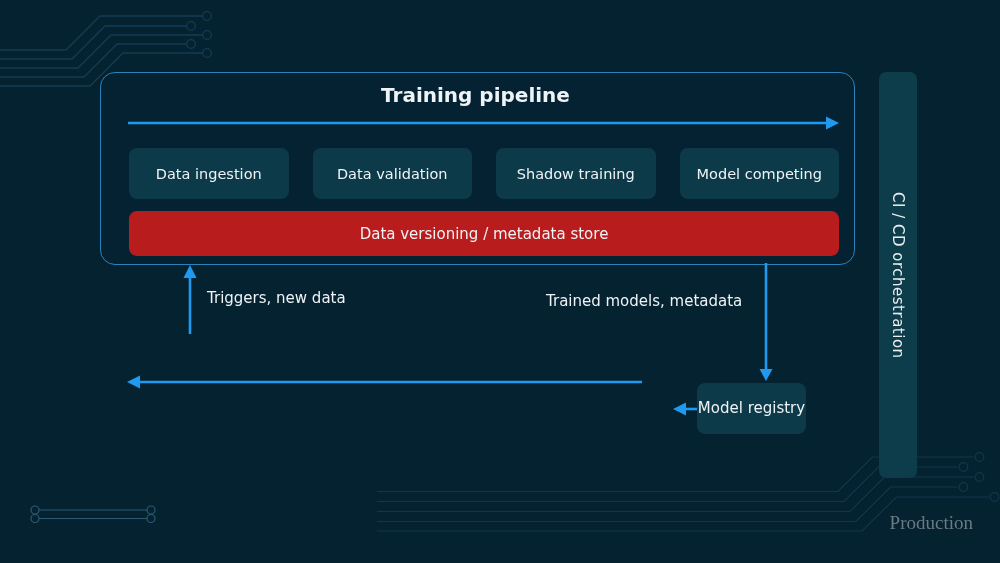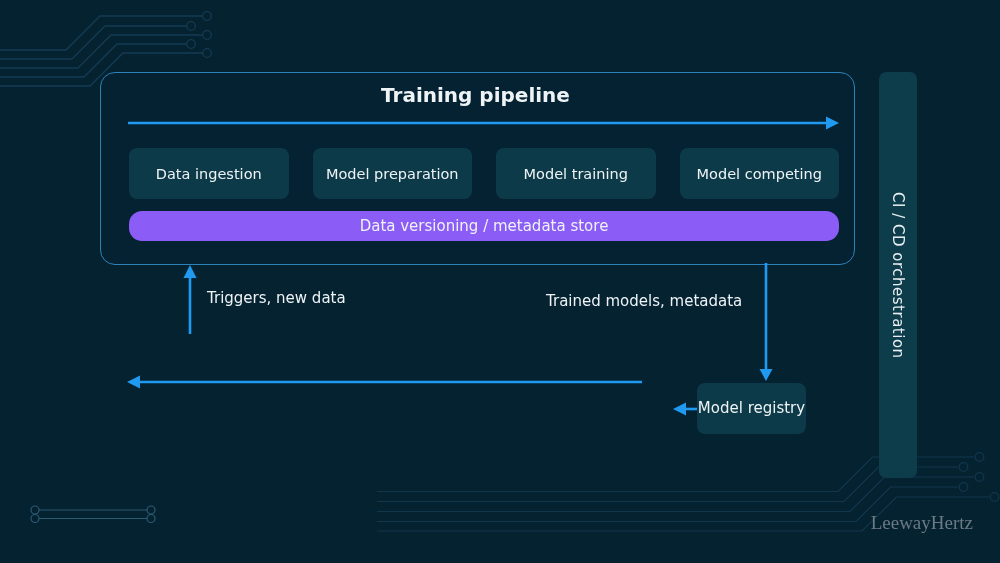--- a/index.html
+++ b/index.html
@@ -25,22 +25,22 @@
   .stage-row{
     position:absolute;left:28px;top:75px;width:710px;height:51px;
     display:flex;gap:24px;z-index:2;
   }
   .stage-box{
     flex:1;background:#0d3a49;border-radius:8px;
     display:flex;align-items:center;justify-content:center;text-align:center;
     font-size:14.5px;line-height:18px;padding:2px 6px;box-sizing:border-box;
   }
   #store-bar{
-    position:absolute;left:28px;top:138px;width:710px;height:30px;
-    background:#8b5cf6;border-radius:13px;
+    position:absolute;left:28px;top:138px;width:710px;height:45px;
+    background:#b91c1c;border-radius:8px;
     display:flex;align-items:center;justify-content:center;
     font-size:15px;z-index:2;
   }
 
   .flow-label{position:absolute;font-size:15px;z-index:2;white-space:nowrap;}
   #label-triggers{left:207px;top:289px;text-align:right;}
   #label-trained{left:546px;top:292px;}
 
   #production-panel{left:100px;top:335px;width:568px;height:146px;}
   #production-title{top:12px;font-size:15.5px;}
@@ -117,22 +117,22 @@
         <circle cx="963.5" cy="487" r="4.3"></circle>
       <path d="M377,531 H862 L896.5,497 H989"></path>
         <circle cx="994.5" cy="497" r="4.3"></circle>
     </g>
   </svg>
 
   <div class="panel" id="training-panel">
     <div class="panel-title" id="training-title">Training pipeline</div>
     <div class="stage-row">
       <div class="stage-box">Data ingestion</div>
-      <div class="stage-box">Model preparation</div>
-      <div class="stage-box">Model training</div>
+      <div class="stage-box">Data validation</div>
+      <div class="stage-box">Shadow training</div>
       <div class="stage-box">Model competing</div>
     </div>
     <div id="store-bar">Data versioning / metadata store</div>
   </div>
 
   <div class="flow-label" id="label-triggers">Triggers, new data</div>
   <div class="flow-label" id="label-trained">Trained models, metadata</div>
 
 
   <div id="registry-box">Model registry</div>
@@ -154,15 +154,15 @@
       <polygon points="183.5,278 190,265 196.5,278" stroke="none"></polygon>
 
       <line x1="766" y1="263" x2="766" y2="369"></line>
       <polygon points="759.5,369 766,381 772.5,369" stroke="none"></polygon>
 
       <line x1="697" y1="409" x2="686" y2="409"></line>
       <polygon points="686,402.5 673,409 686,415.5" stroke="none"></polygon>
     </g>
   </svg>
 
-  <div id="brand">LeewayHertz</div>
+  <div id="brand">Production</div>
 
 </div>
 
 </body></html>

